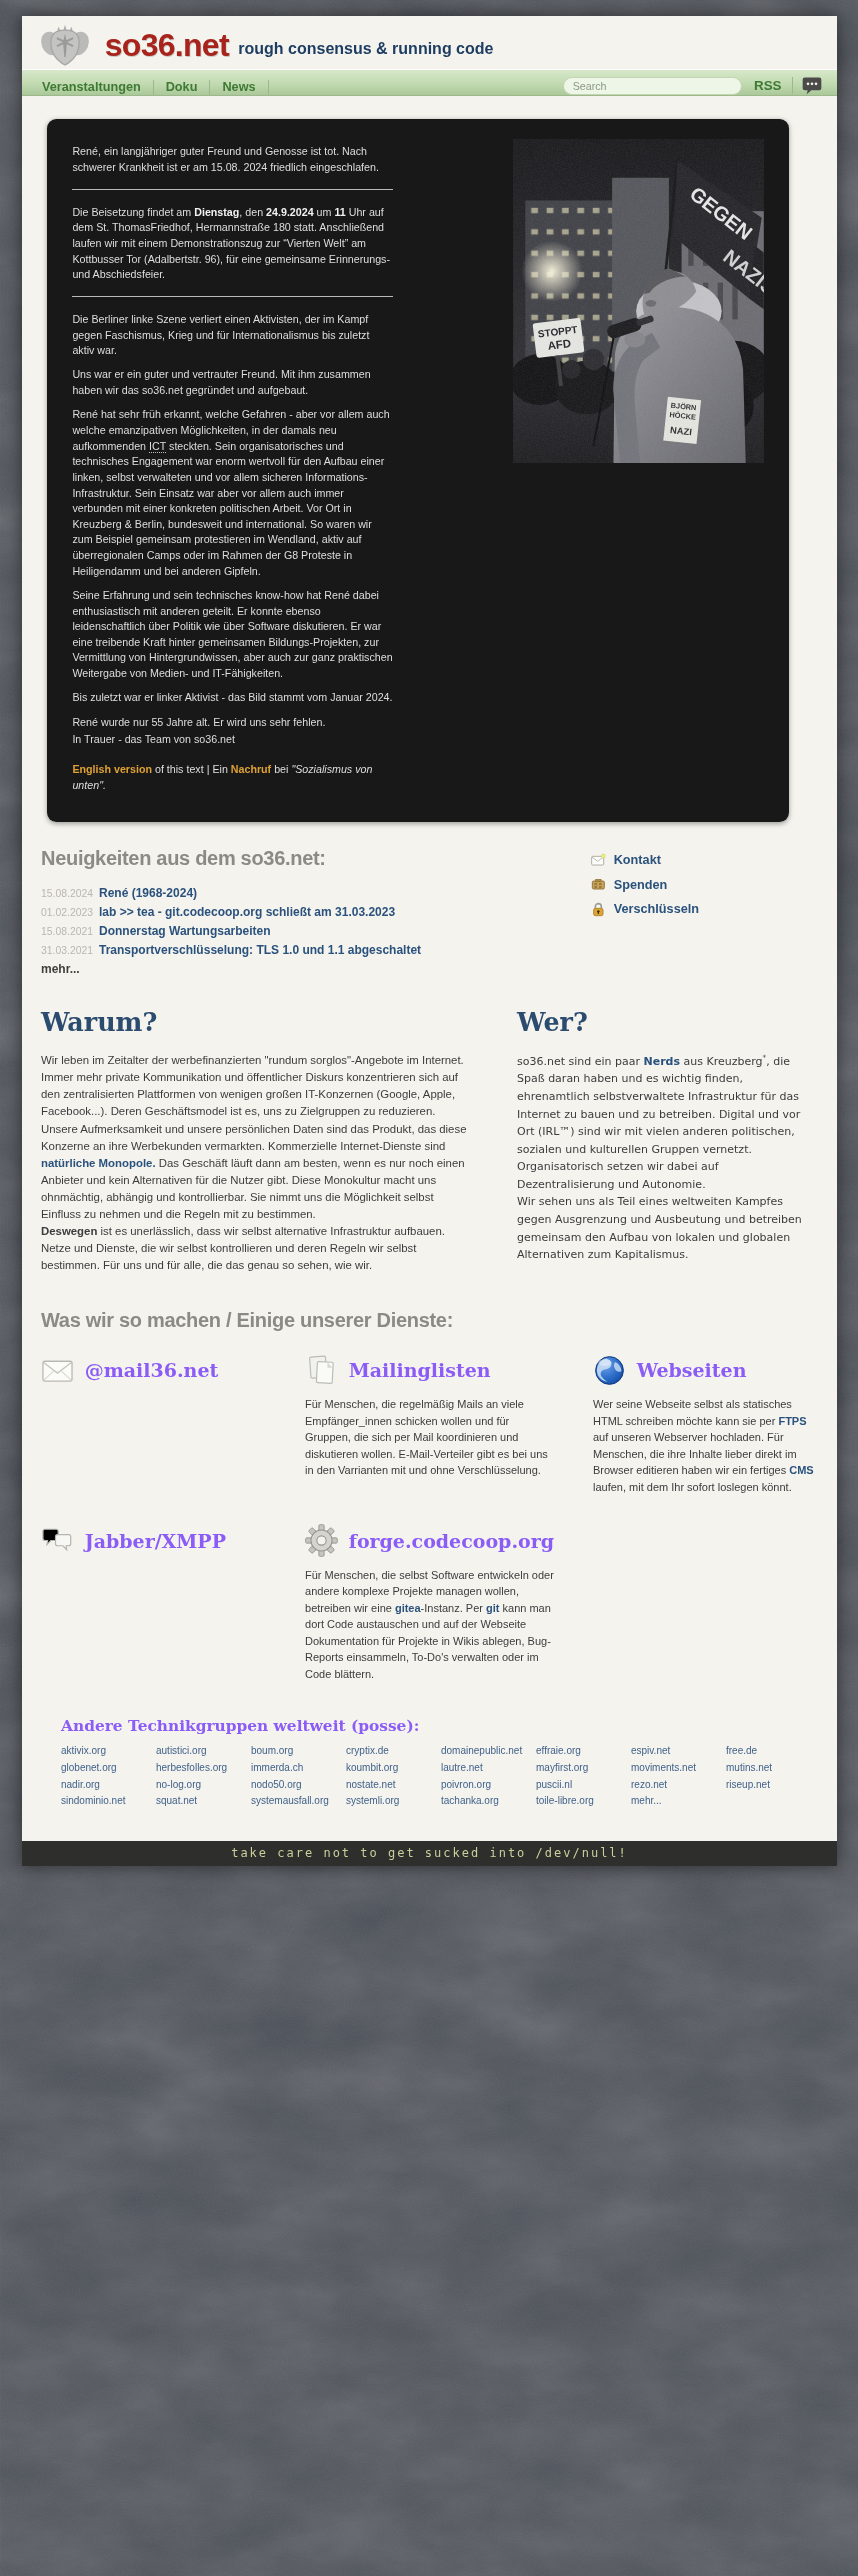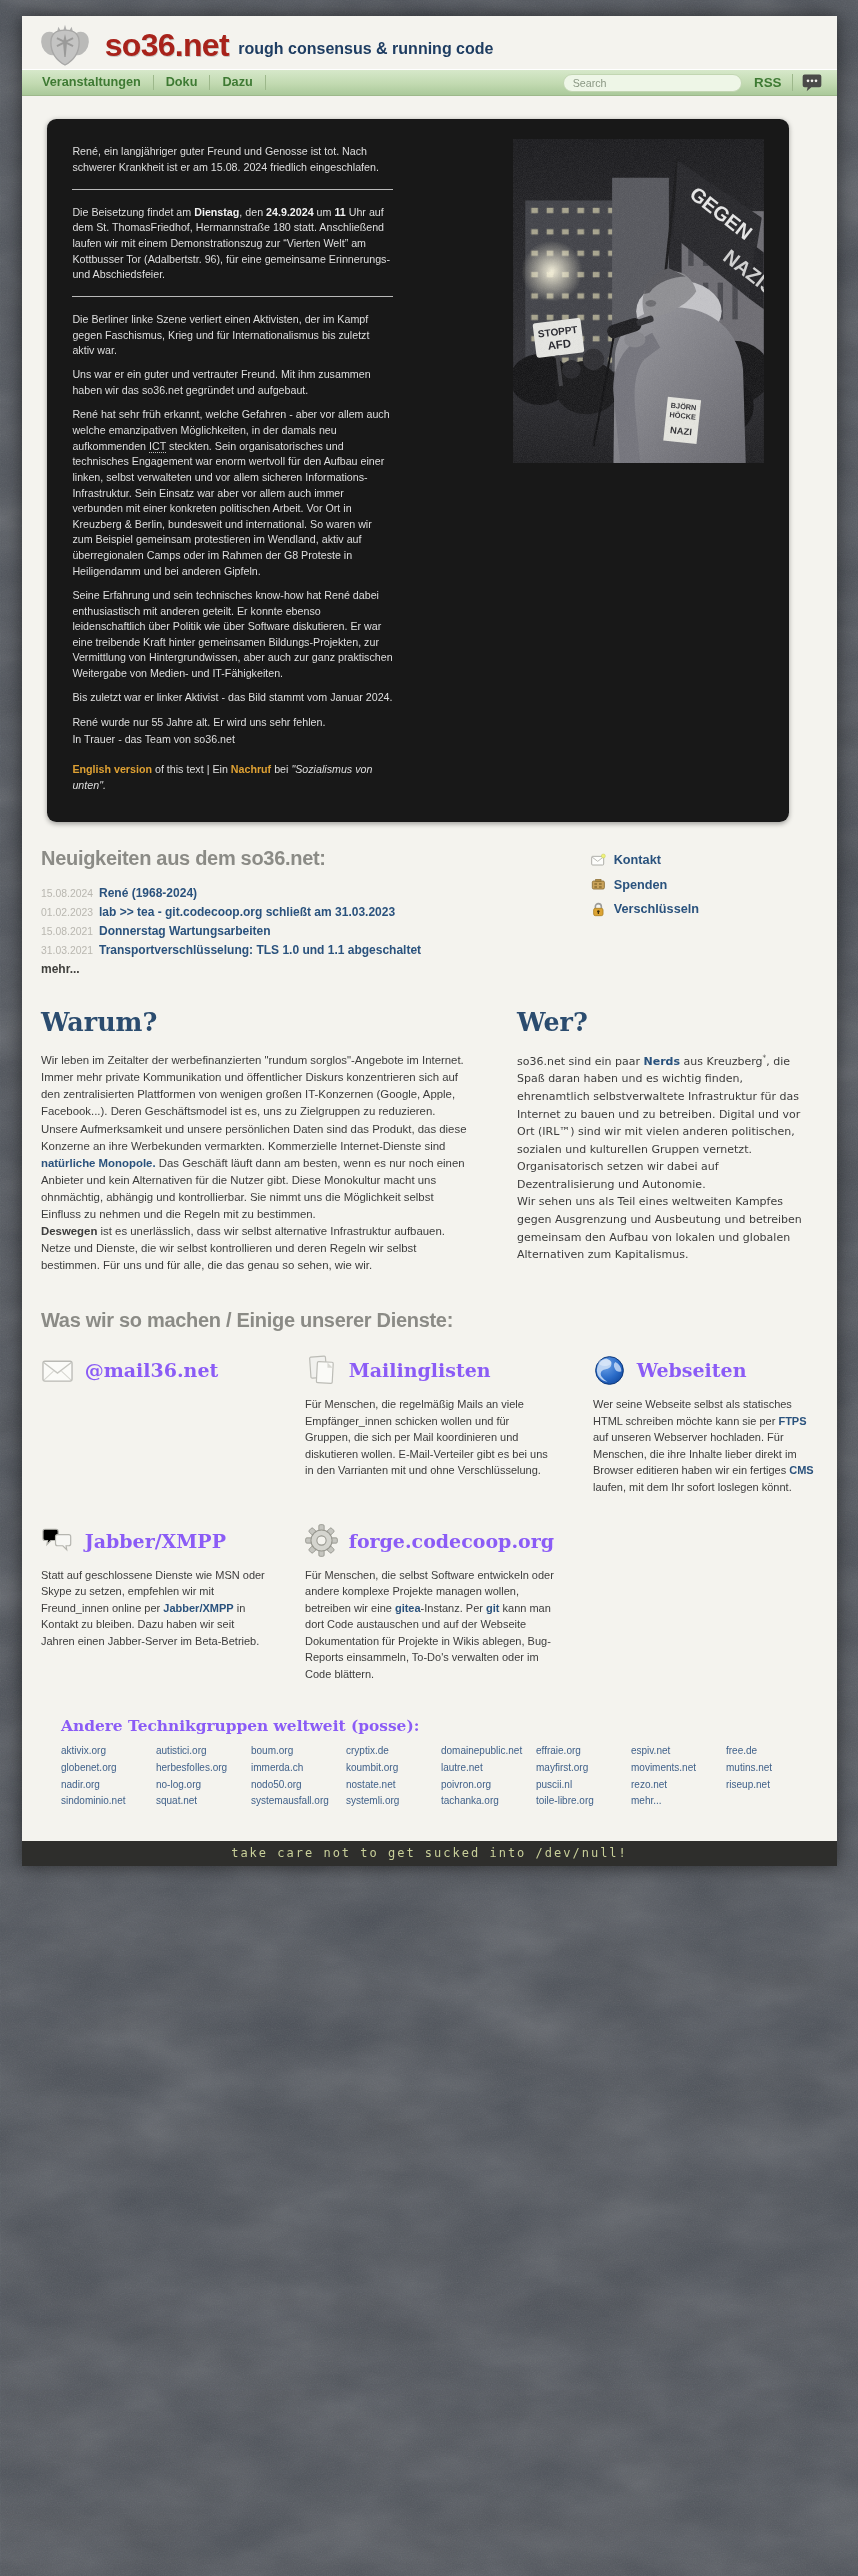--- a/index.html
+++ b/index.html
@@ -23,21 +23,21 @@
   .logo-area { display:flex; align-items:center; text-decoration:none; cursor:pointer; }
   .crest { width: 58px; height: 47px; margin-right: 10.7px; }
   .site-title {
     font-size: 32px; font-weight: bold; color:#a8231b; letter-spacing:-0.7px;
     text-shadow: 0.7px 0.7px 0 rgba(0,0,0,.18);
   }
   .tagline { font-size: 16px; font-weight: bold; color:#1e3d62; margin-left: 9.4px; padding-top: 6.7px; }
 
   
   .nav {
-    height: 27px; display:flex; align-items:center;
+    height: 27px; display:flex; align-items:flex-end;
     background: linear-gradient(180deg,#d6e8ca 0%,#c2dab1 55%,#aac99a 100%);
     border-top: 0.7px solid #ffffff; border-bottom: 0.7px solid #9db88b;
     padding: 0 14.7px;
   }
   .nav a.nav-item {
     color:#3e7a33; font-weight:bold; font-size:12.7px; text-decoration:none;
     padding: 0 12px; border-right: 0.7px solid #9db88b; line-height: 14.7px; cursor:pointer;
   }
   .nav a.nav-item:first-child { padding-left: 5.3px; }
   .nav .nav-right { margin-left:auto; display:flex; align-items:center; }
@@ -164,21 +164,21 @@
         </g>
       </svg>
       <span class="site-title">so36.net</span>
       <span class="tagline">rough consensus &amp; running code</span>
     </a>
   </div>
 
   <div class="nav">
     <a class="nav-item">Veranstaltungen</a>
     <a class="nav-item">Doku</a>
-    <a class="nav-item">Dazu</a>
+    <a class="nav-item">News</a>
     <div class="nav-right">
       <input class="search-input" placeholder="Search" style="">
       <a class="rss">RSS</a>
       <div class="nav-div"></div>
       <svg class="bubble-icon" viewBox="0 0 30 28" xmlns="http://www.w3.org/2000/svg">
         <path d="M4 2 h22 a3 3 0 0 1 3 3 v13 a3 3 0 0 1 -3 3 h-12 l-7 6 l1.5-6 H4 a3 3 0 0 1 -3-3 V5 a3 3 0 0 1 3-3 Z" fill="#4a4a48"></path>
         <circle cx="9" cy="11.5" r="2" fill="#f4f3ee"></circle>
           <circle cx="15" cy="11.5" r="2" fill="#f4f3ee"></circle>
           <circle cx="21" cy="11.5" r="2" fill="#f4f3ee"></circle>
       </svg>
@@ -403,21 +403,20 @@
       </div>
 
       <div class="svc">
         <div class="svc-head">
           <svg viewBox="0 0 50 50" xmlns="http://www.w3.org/2000/svg">
             <path d="M6 8 h17 a3 3 0 0 1 3 3 v11 a3 3 0 0 1 -3 3 h-8 l-6 6 l1-6 h-4 a3 3 0 0 1 -3 -3 V11 a3 3 0 0 1 3 -3 Z" fill="#ececе8" fill-opacity="1" stroke="#b5b5af" stroke-width="1.8"></path>
             <path d="M25 16 h17 a3 3 0 0 1 3 3 v11 a3 3 0 0 1 -3 3 h-4 l1 6 l-6 -6 h-8 a3 3 0 0 1 -3 -3 V19 a3 3 0 0 1 3 -3 Z" fill="#f7f7f4" stroke="#b5b5af" stroke-width="1.8"></path>
           </svg>
           <a class="h-red svc-title">Jabber/XMPP</a>
         </div>
-        <div class="svc-body">Statt auf geschlossene Dienste wie MSN oder Skype zu setzen, empfehlen wir mit Freund_innen online per <a class="ln">Jabber/XMPP</a> in Kontakt zu bleiben. Dazu haben wir seit Jahren einen Jabber-Server im Beta-Betrieb.</div>
       </div>
 
       <div class="svc">
         <div class="svc-head">
           <svg viewBox="0 0 50 50" xmlns="http://www.w3.org/2000/svg">
             <g transform="translate(25,25)">
               <g fill="#c6c6c0" stroke="#97978f" stroke-width="1.4">
                 <rect x="-4" y="-24" width="8" height="10" rx="2"></rect>
                 <rect x="-4" y="14" width="8" height="10" rx="2"></rect>
                 <rect x="-24" y="-4" width="10" height="8" rx="2"></rect>

